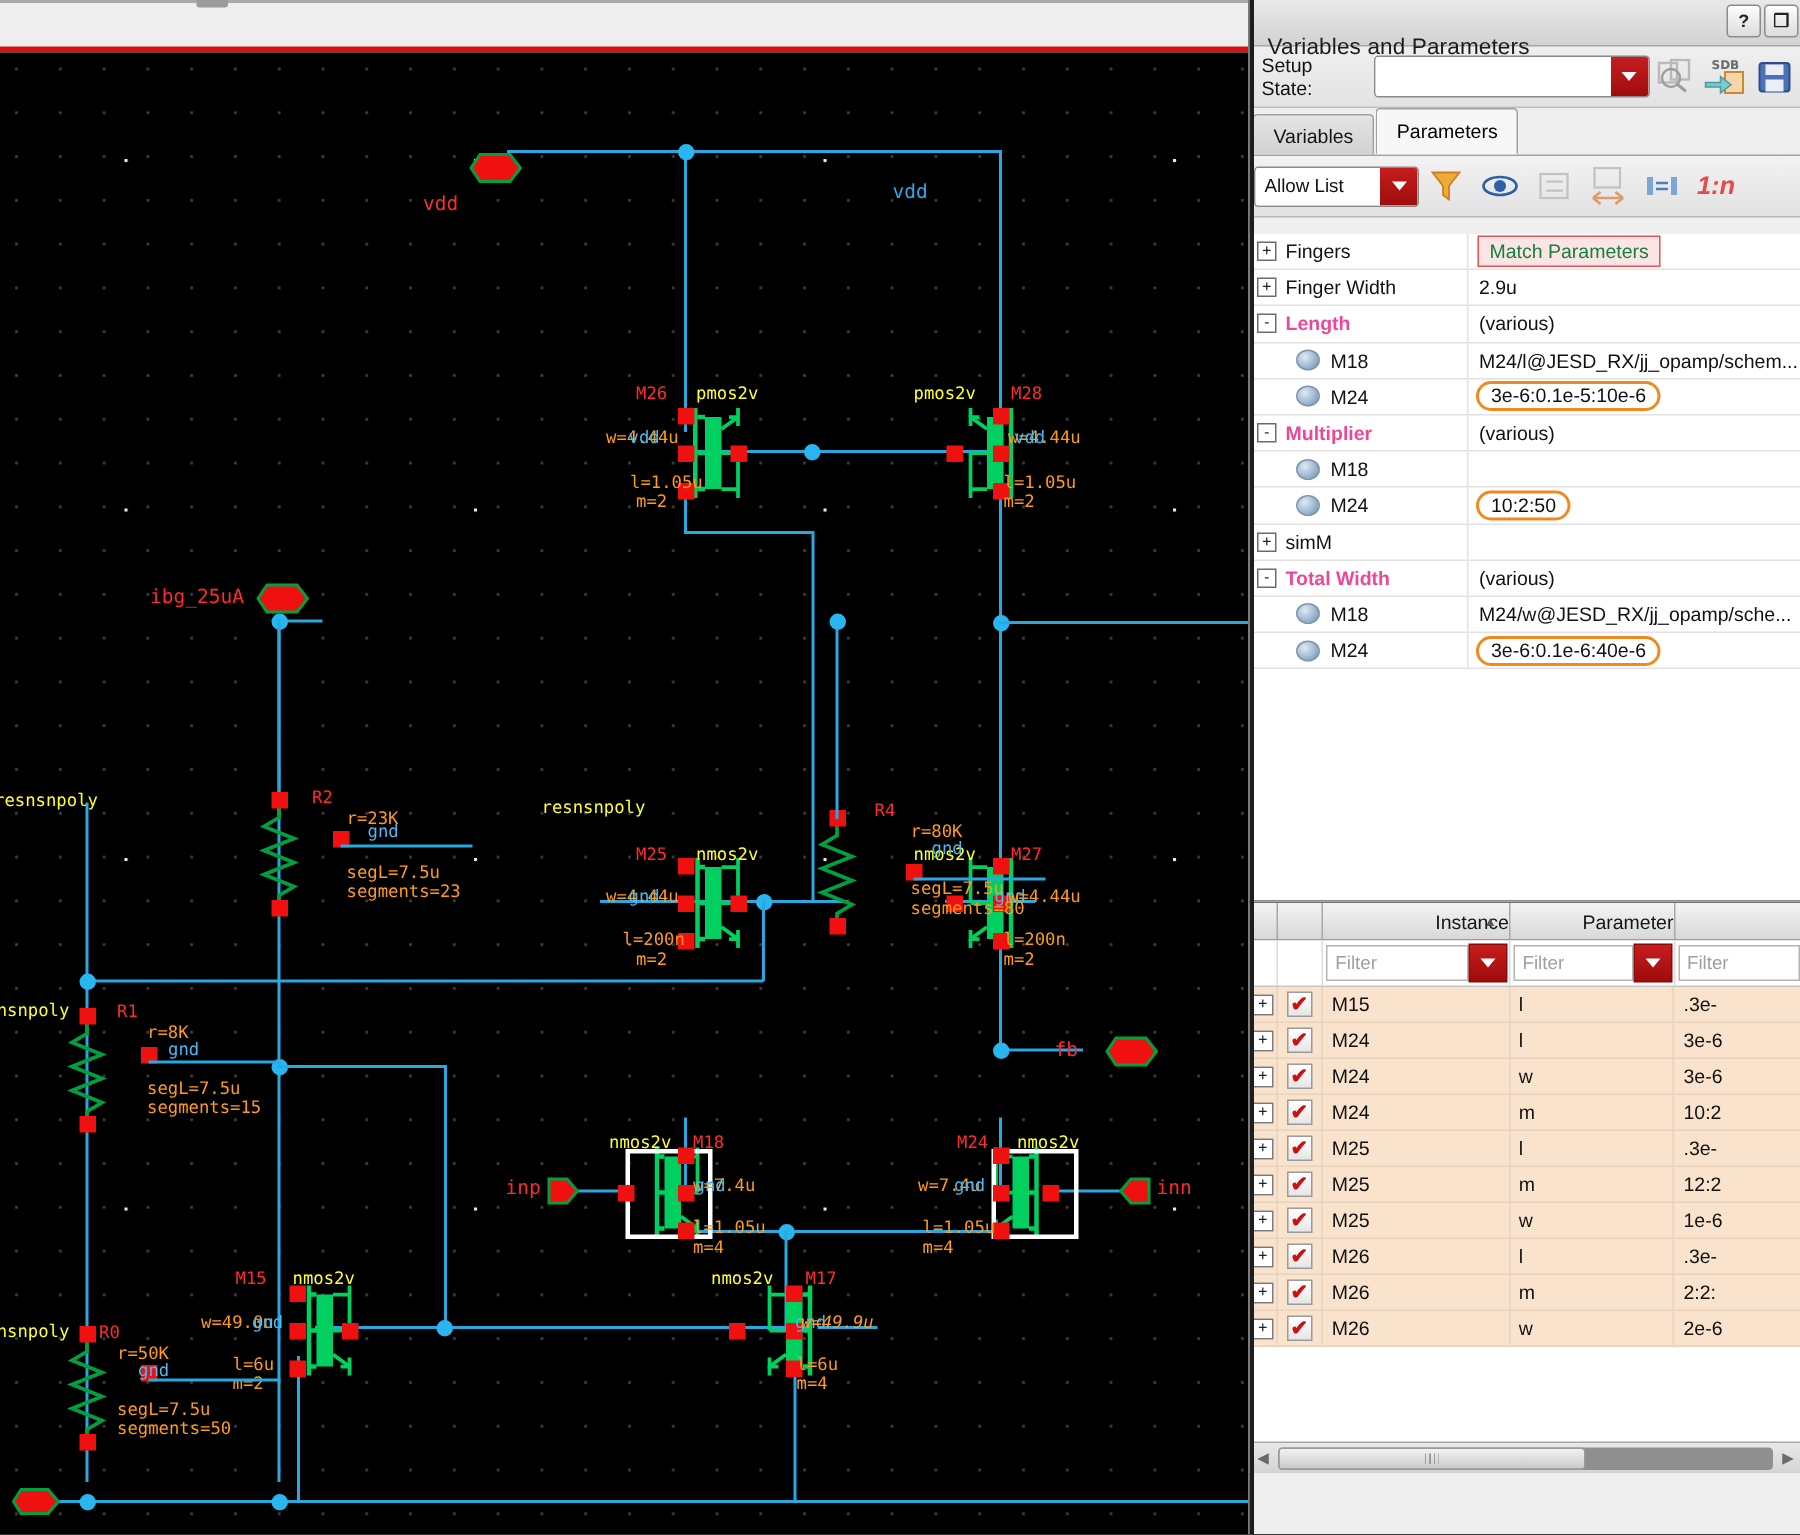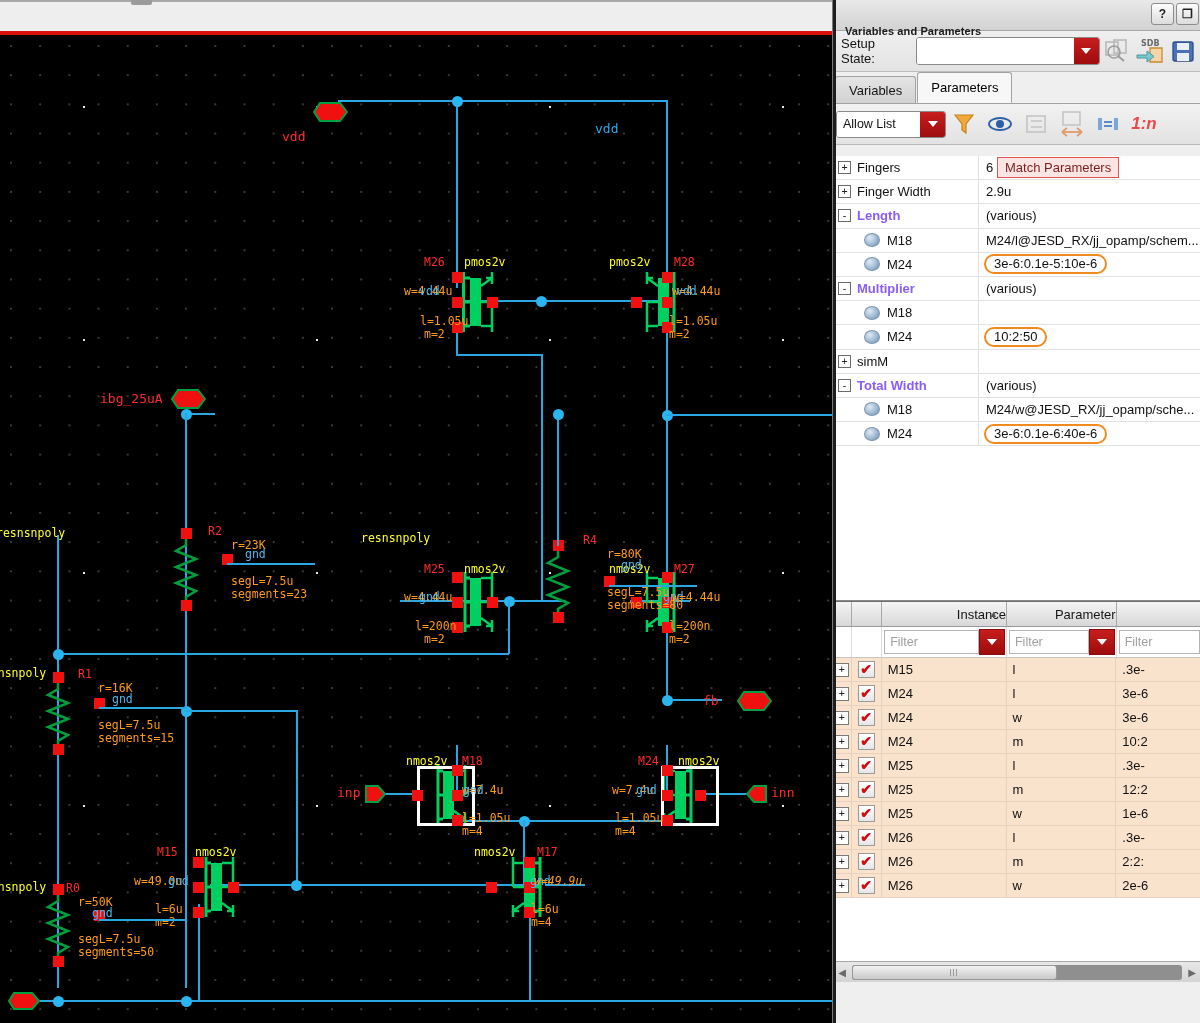--- a/index.html
+++ b/index.html
@@ -73,21 +73,21 @@
     background:#efefef;
     border-left:1px solid #7a7a7a;
     font-family:"Liberation Sans",sans-serif;
   }
   #vp-title{
     height:30px;display:flex;align-items:center;
     background:linear-gradient(#e9e9e9,#d2d2d2);
     border-bottom:1px solid #a6a6a6;
     position:relative;
   }
-  #vp-title .ttl{font-size:11px;font-weight:bold;color:#1b1b1b;margin-left:12px;letter-spacing:.1px;margin-top:32px;}
+  #vp-title .ttl{font-size:15px;font-weight:normal;color:#1b1b1b;margin-left:12px;letter-spacing:.1px;margin-top:32px;}
   #vp-title .btns{position:absolute;right:2px;top:3px;display:flex;gap:2px;}
   #vp-title .tbtn{
     width:21px;height:20px;border:1px solid #8c8c8c;border-radius:3px;
     background:linear-gradient(#fdfdfd,#dcdcdc);
     font-size:12px;color:#222;display:flex;align-items:center;justify-content:center;font-weight:bold;
   }
   #setup-row{
     height:40px;display:flex;align-items:center;padding:0 4px 0 8px;
     background:linear-gradient(#efefef,#e3e3e3);
     border-bottom:1px solid #bdbdbd;
@@ -127,35 +127,35 @@
     background:#fff;overflow:hidden;border-bottom:1px solid #8a8a8a;
   }
   .trow{height:23.2px;display:flex;align-items:center;border-bottom:1px solid #e2e2e2;font-size:13px;color:#111;}
   .trow .c1{width:146px;display:flex;align-items:center;padding-left:5px;box-sizing:border-box;border-right:1px solid #e2e2e2;height:100%;}
   .trow .c2{flex:1;padding-left:7px;display:flex;align-items:center;height:100%;overflow:hidden;white-space:nowrap;position:relative;text-align:right;}
   .expander{
     width:11px;height:11px;border:1px solid #6c6c6c;background:#fff;
     display:inline-flex;align-items:center;justify-content:center;
     font-size:10px;line-height:9px;color:#222;margin-right:6px;flex:0 0 auto;font-family:"DejaVu Sans Mono",monospace;
   }
-  .grpname{font-weight:bold;color:#8b5cf6;}
+  .grpname{font-weight:bold;color:#ec4899;}
   .instdot{
     width:14px;height:12px;border-radius:50%;
     background:radial-gradient(circle at 35% 32%, #dfeaf5 0%, #9fb9d2 55%, #6f8ba6 100%);
     border:1px solid #7e95ab;margin-right:7px;flex:0 0 auto;
   }
   .indent{width:26px;flex:0 0 auto;}
   .hl{
     border:2px solid #ef8a1f;border-radius:13px;padding:0px 8px;
     display:inline-block;line-height:16px;margin-left:-2px;background:#fff;
   }
   #tooltip{
-    position:absolute;left:164px;top:1px;
+    position:absolute;left:152px;top:1px;
     background:#fbe4e4;border:1px solid #e05555;
-    font-size:13px;color:#7f1d1d;padding:2px 7px;white-space:nowrap;z-index:30;
+    font-size:13px;color:#15803d;padding:2px 7px;white-space:nowrap;z-index:30;
   }
   
   #gridtable{
     position:absolute;left:0;top:601px;width:368px;height:380px;background:#fff;overflow:hidden;
     border-top:1px solid #6f6f6f;
   }
   .ghead{
     height:24px;display:flex;align-items:stretch;
     background:linear-gradient(#f4f4f4,#d8d8d8);border-bottom:1px solid #9a9a9a;
   }
@@ -524,21 +524,21 @@
       <svg width="28" height="80">
         <path d="M14 4 L14 14 L4 20 L24 28 L4 36 L24 44 L4 52 L24 60 L14 66 L14 76" stroke="#00a040" stroke-width="2.5" fill="none"></path>
       </svg>
     </div>
     <div class="pin" style="left:58px;top:642px;"></div>
     <div class="pin" style="left:58px;top:714px;"></div>
     <div class="pin" style="left:99px;top:668px;"></div>
     <div class="wire wh" style="left:99px;top:672px;width:88px;"></div>
     <div class="lbl yel" style="left:-23px;top:632px;">resnsnpoly</div>
     <div class="lbl red" style="left:78px;top:633px;">R1</div>
-    <div class="lbl org" style="left:98px;top:647px;">r=16K</div>
+    <div class="lbl org" style="left:98px;top:647px;">r=8K</div>
     <div class="lbl blu" style="left:112px;top:658px;">gnd</div>
     <div class="lbl org" style="left:98px;top:684px;">segL=7.5u</div>
     <div class="lbl org" style="left:98px;top:697px;">segments=15</div>
 
     <div class="res" style="left:44px;top:852px;">
       <svg width="28" height="80">
         <path d="M14 4 L14 14 L4 20 L24 28 L4 36 L24 44 L4 52 L24 60 L14 66 L14 76" stroke="#00a040" stroke-width="2.5" fill="none"></path>
       </svg>
     </div>
     <div class="pin" style="left:58px;top:854px;"></div>

